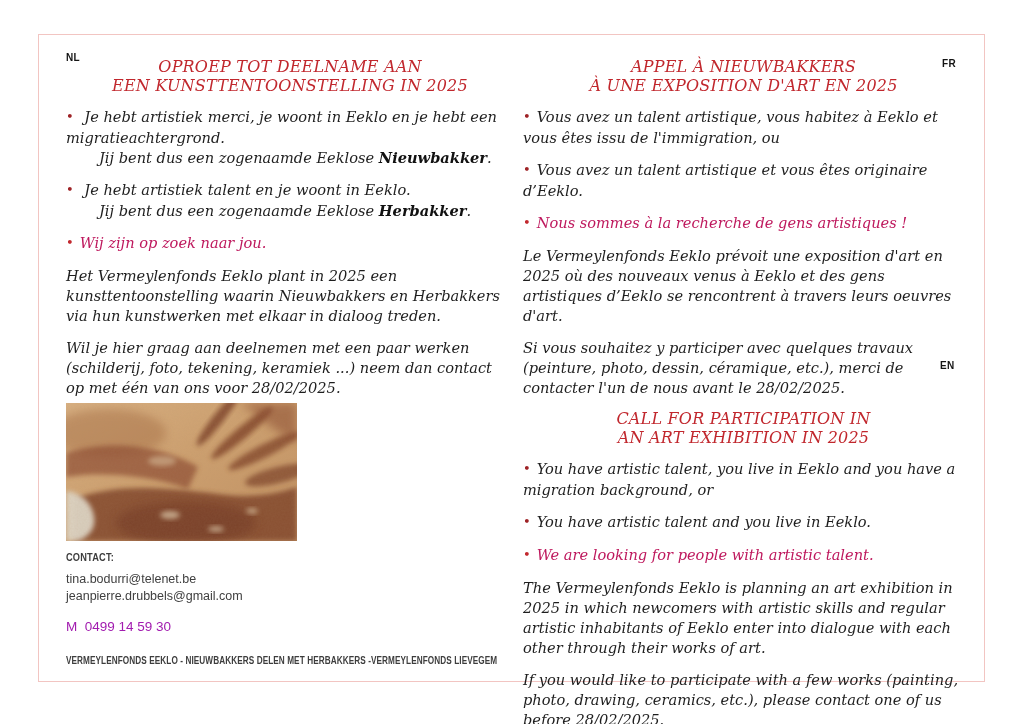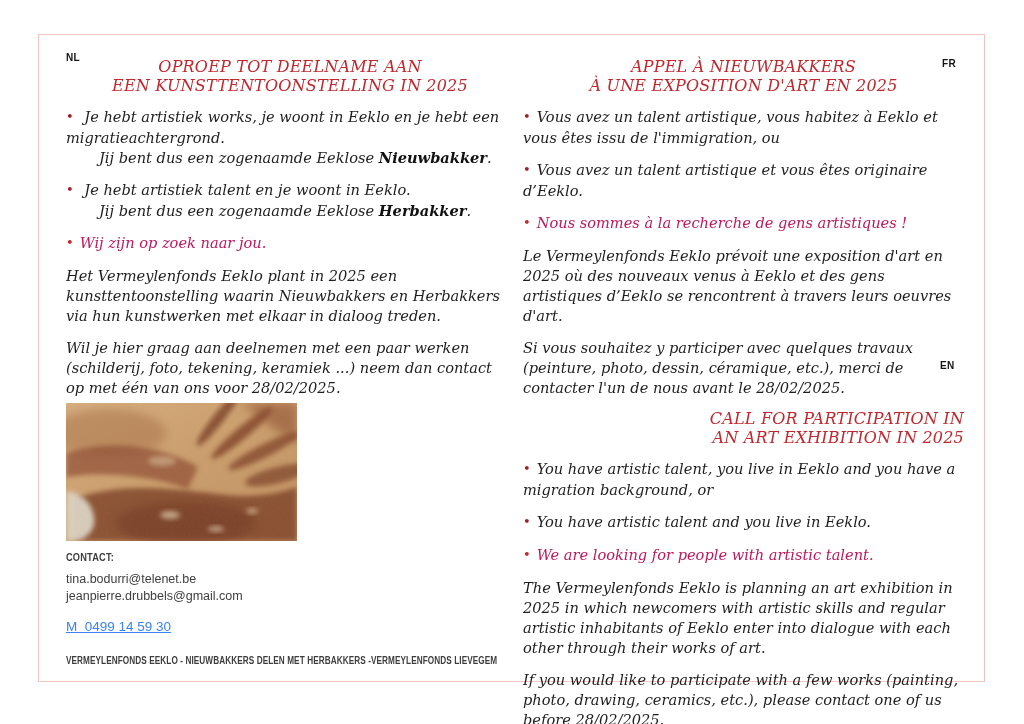--- a/index.html
+++ b/index.html
@@ -33,21 +33,21 @@
   .col-right { left: 523px; width: 441px; }
 
   .sec-title {
     margin: 10px 0 12px 0;
     text-align: center;
     font-size: 16px; line-height: 18.5px;
     font-weight: normal;
     color: #c1272d;
     letter-spacing: 0.2px;
   }
-  .sec-title.later { margin-top: 8px; text-align: right; }
+  .sec-title.later { margin-top: 8px; }
 
   p { margin: 0 0 12px 0; }
   .bullet-para::before {
     content: "\2022";
     color: #9e2226;
     font-size: 13px;
     padding-right: 6px;
     position: relative; top: -1px;
   }
   .bullet-para.red-para::before { color: #c2282e; }
@@ -66,21 +66,21 @@
     font-family: "Liberation Sans", sans-serif;
     color: #565656;
   }
   .contact-heading {
     font-size: 10.5px; font-weight: bold; color: #3d3d3d;
     letter-spacing: 0.2px;
     transform: scaleX(0.88); transform-origin: 0 50%;
     margin-bottom: 8px;
   }
   .contact-email { font-size: 12.5px; line-height: 17px; color: #404040; }
-  .contact-phone { font-size: 13.5px; color: #3b82f6; margin-top: 14px; white-space: pre-wrap; text-decoration: underline; }
+  .contact-phone { font-size: 13.5px; color: #a21caf; margin-top: 14px; white-space: pre-wrap; }
   .footer-line {
     margin-top: 21px;
     font-size: 10px; font-weight: bold; color: #3d3d3d;
     letter-spacing: 0.1px;
     transform: scaleX(0.82); transform-origin: 0 50%;
     white-space: nowrap;
   }
 </style>
 </head>
 <body>
@@ -90,21 +90,21 @@
 <span class="lang-label" id="label-nl">NL</span>
 <span class="lang-label" id="label-fr">FR</span>
 <span class="lang-label" id="label-en">EN</span>
 
 <div class="col col-left">
   <h2 class="sec-title">
     <span>OPROEP TOT DEELNAME AAN</span><br>
     <span>EEN KUNSTTENTOONSTELLING IN 2025</span>
   </h2>
   <p class="bullet-para">
-    <span>Je hebt artistiek works, je woont in Eeklo en je hebt een migratieachtergrond.</span>
+    <span>Je hebt artistiek merci, je woont in Eeklo en je hebt een migratieachtergrond.</span>
     <span class="subline"><span>Jij bent dus een zogenaamde Eeklose </span><b>Nieuwbakker</b><span>.</span></span>
   </p>
   <p class="bullet-para">
     <span>Je hebt artistiek talent en je woont in Eeklo.</span>
     <span class="subline"><span>Jij bent dus een zogenaamde Eeklose </span><b>Herbakker</b><span>.</span></span>
   </p>
   <p class="bullet-para red-para">Wij zijn op zoek naar jou.</p>
   <p>Het Vermeylenfonds Eeklo plant in 2025 een kunsttentoonstelling waarin Nieuwbakkers en Herbakkers via hun kunstwerken met elkaar in dialoog treden.</p>
   <p>Wil je hier graag aan deelnemen met een paar werken (schilderij, foto, tekening, keramiek ...) neem dan contact op met één van ons voor 28/02/2025.</p>
 </div>

